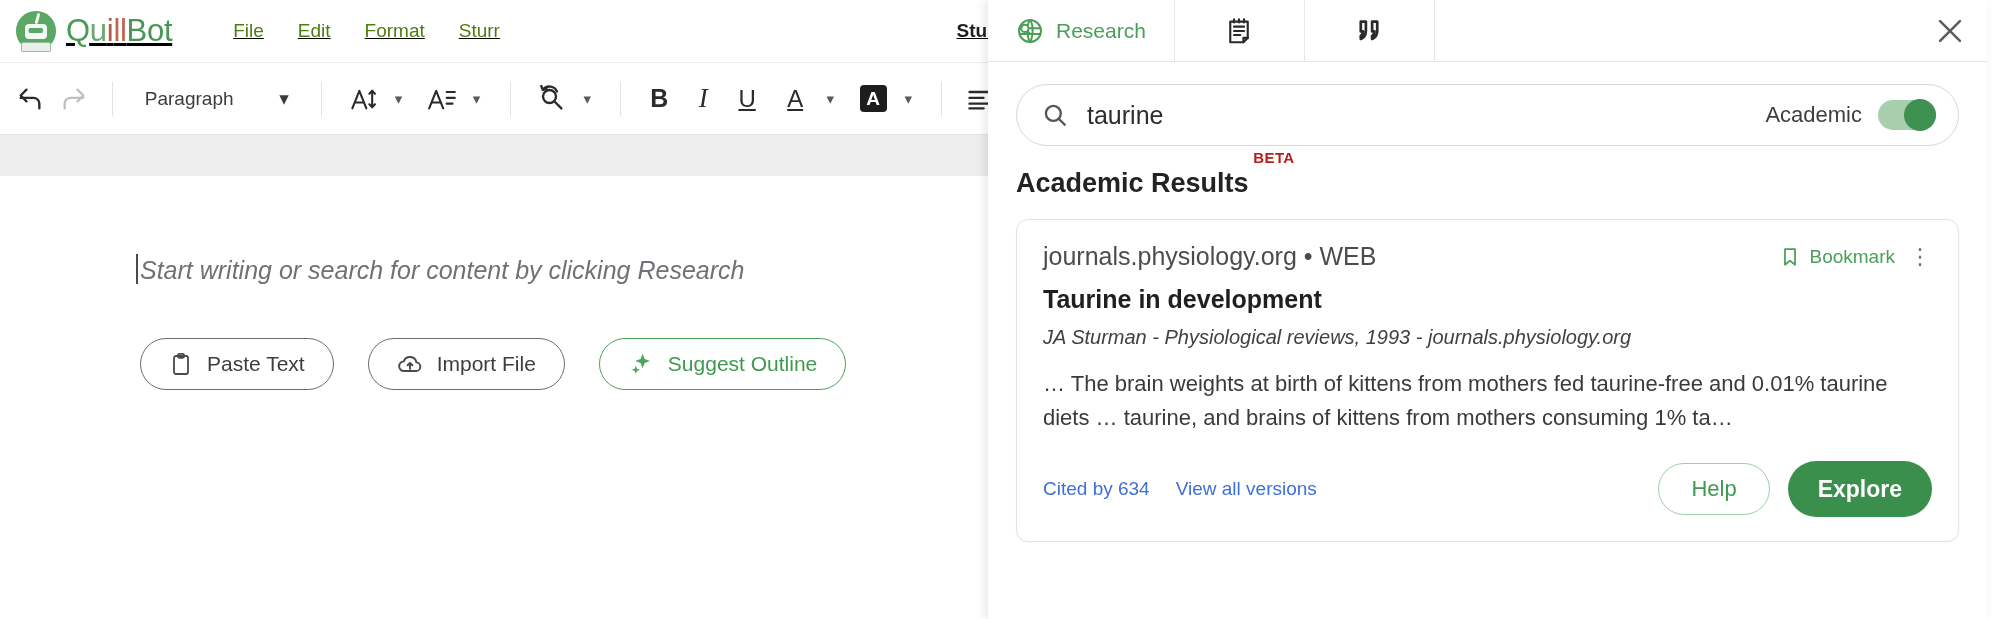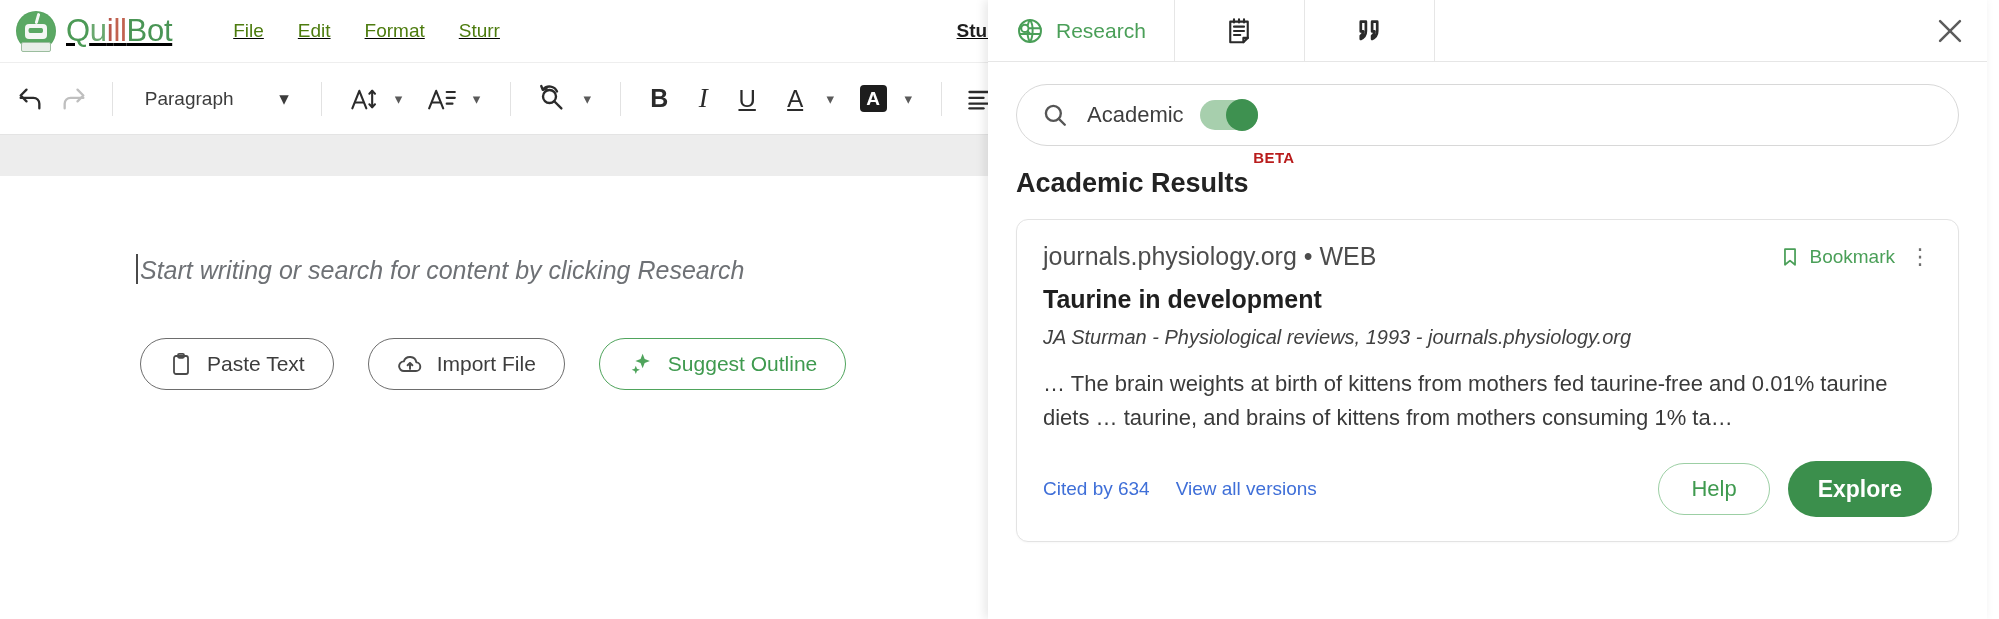--- a/index.html
+++ b/index.html
@@ -427,20 +427,21 @@
 
     <div class="panel-body">
 
       <div class="searchbar">
         <span class="search-icon">
           <svg width="28" height="28" viewBox="0 0 24 24" fill="none" stroke="currentColor" stroke-width="2" stroke-linecap="round">
             <circle cx="10.6" cy="10.6" r="6.4"></circle>
               <path d="M15.3 15.3 L20.4 20.4"></path>
           </svg>
         </span>
+        <input class="search-value" type="text" value="taurine" style="">
         <span class="toggle-label">Academic</span>
         <span class="switch">
           <span class="knob"></span>
         </span>
       </div>
 
       <div class="results-head">
         <span class="beta-badge">BETA</span>
         <div class="results-title">Academic Results</div>
       </div>

